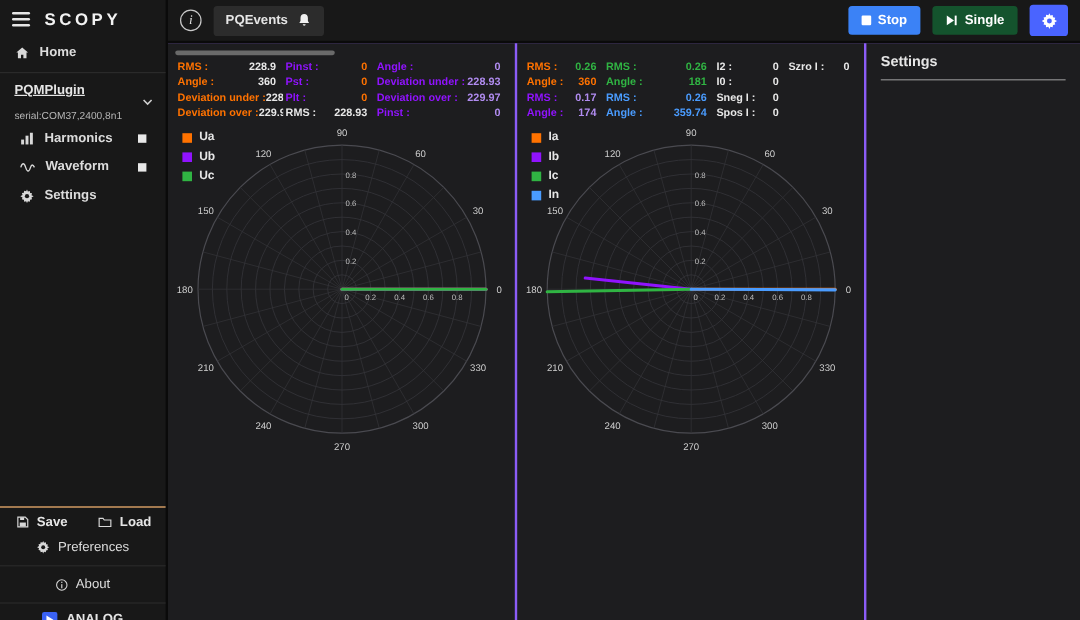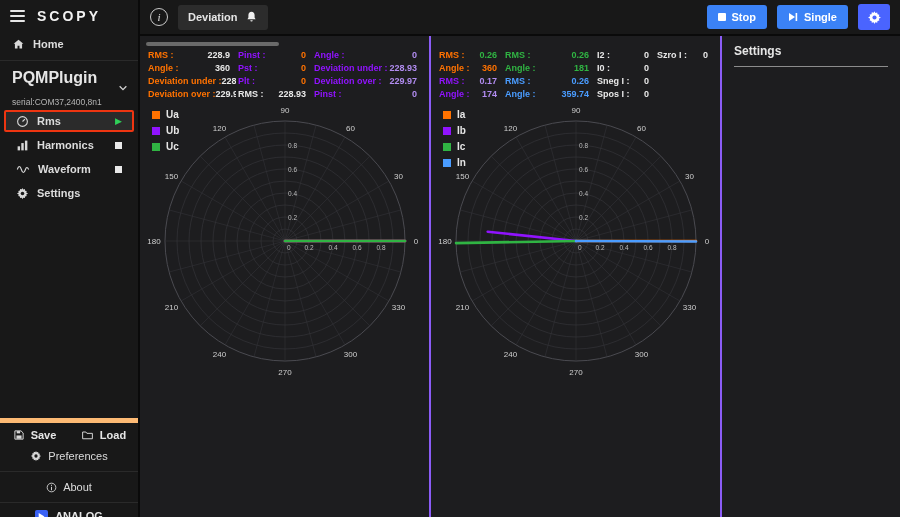--- a/index.html
+++ b/index.html
@@ -9,43 +9,43 @@
   
   .sidebar{width:140px;flex:none;background:#181818;display:flex;flex-direction:column;border-right:2px solid #0a0a0a;}
   .sb-header{height:32px;display:flex;align-items:center;gap:12px;padding:0 10px;}
   .hamburger{width:15px;display:flex;flex-direction:column;gap:3px;cursor:pointer;}
   .hamburger span{display:block;height:2px;background:#e6e6e6;border-radius:1px;}
   .logo{font-size:14px;font-weight:bold;letter-spacing:3px;color:#f2f2f2;}
   .sb-item{height:24px;display:flex;align-items:center;gap:8px;padding:0 12px;font-size:11px;font-weight:bold;color:#dcdcdc;cursor:pointer;}
   .sb-divider{border-top:1px solid #2a2a2a;margin:4px 0;}
   .plugin-row{display:flex;align-items:center;padding:4px 10px 2px 12px;cursor:pointer;}
   .plugin-txt{flex:1;}
-  .plugin-name{font-size:16px;font-weight:bold;}
+  .plugin-name{font-size:11px;font-weight:bold;text-decoration:underline;}
   .plugin-sub{font-size:8.5px;color:#b5b5b5;margin-top:10px;}
   .tool{height:22px;display:flex;align-items:center;gap:8px;padding:0 10px;margin:1px 4px;font-size:11px;font-weight:bold;color:#dcdcdc;cursor:pointer;border:2px solid transparent;border-radius:2px;}
   .tool.selected{border-color:#ee3511;background:#2b2b2b;}
   .tool .grow{flex:1;}
   .run-arrow{color:#2fd058;font-size:9px;line-height:1;}
   .stop-square{width:7px;height:7px;background:#e8e8e8;}
   .sb-footer{margin-top:auto;padding-bottom:0;}
-  .saveload{display:flex;border-top:5px solid #fdba74;padding:6px 0 4px;}
+  .saveload{display:flex;border-top:1px solid #fdba74;padding:6px 0 4px;}
   .saveload .half{flex:1;display:flex;align-items:center;justify-content:center;gap:6px;font-size:11px;font-weight:bold;cursor:pointer;}
   .centered-item{display:flex;align-items:center;justify-content:center;gap:6px;height:22px;font-size:11px;cursor:pointer;color:#dcdcdc;}
   .analog-row{display:flex;align-items:center;justify-content:center;gap:7px;height:18px;font-size:11px;font-weight:bold;margin-bottom:-8px;cursor:pointer;}
 
   
   .main-col{flex:1;display:flex;flex-direction:column;min-width:0;}
   .topbar{height:36px;flex:none;display:flex;align-items:center;gap:10px;padding:0 10px;background:#181818;border-bottom:2px solid #0a0a0a;}
   .info-btn{width:18px;height:18px;border:1.5px solid #c9c9c9;border-radius:50%;display:flex;align-items:center;justify-content:center;font-size:11px;font-style:italic;font-family:"Liberation Serif",serif;color:#e0e0e0;cursor:pointer;flex:none;}
   .pq-tab{height:25px;background:#2c2c2c;border-radius:3px;display:flex;align-items:center;gap:7px;padding:0 10px;font-size:11px;font-weight:bold;cursor:pointer;}
   .spacer{flex:1;}
   .btn{height:24px;border-radius:3px;display:flex;align-items:center;gap:6px;padding:0 11px;font-size:11px;font-weight:bold;color:#fff;cursor:pointer;}
   .stop-btn{background:#3b82f6;}
   .stop-icon{width:8px;height:8px;background:#fff;border-radius:1px;}
-  .single-btn{background:#3b82f6;text-align:center;}
+  .single-btn{background:#14532d;text-align:center;}
   .gear-btn{width:32px;height:26px;background:#4a64ff;border-radius:3px;display:flex;align-items:center;justify-content:center;cursor:pointer;}
 
   
   .content{flex:1;display:flex;gap:2px;background:#8b5cf6;min-height:0;}
   .chart-panel{flex:1;background:#1d1d1f;padding:5px 6px;display:flex;flex-direction:column;min-width:0;overflow:hidden;}
   .hscrollbar{height:4px;width:48%;background:#6a6a6a;border-radius:2px;margin:1px 0 3px;cursor:pointer;}
   .pad-top{padding-top:8px;}
   .mtable{font-size:9px;font-weight:bold;line-height:13px;}
   .mrow{display:grid;}
   .mcell{display:flex;justify-content:space-between;padding:0 6px 0 2px;white-space:nowrap;overflow:hidden;}
@@ -93,31 +93,20 @@
       <div class="plugin-name">PQMPlugin</div>
       <div class="plugin-sub">serial:COM37,2400,8n1</div>
     </div>
     <span class="icon">
       <svg width="10" height="10" viewBox="0 0 12 12">
           <path d="M2 4l4 4 4-4" stroke="#cfcfcf" stroke-width="1.6" fill="none"></path>
         </svg>
     </span>
   </div>
 
-  <div class="tool selected">
-    <span class="icon">
-      <svg width="13" height="13" viewBox="0 0 16 16">
-          <circle cx="8" cy="8" r="6" stroke="#d8d8d8" stroke-width="1.4" fill="none"></circle>
-          <path d="M8 8L11 5" stroke="#d8d8d8" stroke-width="1.4"></path>
-        </svg>
-    </span>
-    <span>Rms</span>
-    <span class="grow"></span>
-    <span class="run-arrow">▶</span>
-  </div>
 
   <div class="tool">
     <span class="icon">
       <svg width="13" height="13" viewBox="0 0 16 16">
           <rect x="2" y="9" width="3" height="5" fill="#d8d8d8"></rect>
           <rect x="6.5" y="5" width="3" height="9" fill="#d8d8d8"></rect>
           <rect x="11" y="2" width="3" height="12" fill="#d8d8d8"></rect>
         </svg>
     </span>
     <span>Harmonics</span>
@@ -198,21 +187,21 @@
       <span>ANALOG</span>
     </div>
   </div>
 </aside>
 
 <div class="main-col">
 
   <header class="topbar">
     <span class="info-btn">i</span>
     <div class="pq-tab">
-      <span>Deviation</span>
+      <span>PQEvents</span>
       <span class="icon">
         <svg width="13" height="14" viewBox="0 0 16 16">
             <path d="M8 1.5c-2.3 0-3.8 1.7-3.8 4v3L3 10.7h10l-1.2-2.2v-3c0-2.3-1.5-4-3.8-4z" fill="#f0f0f0"></path>
             <path d="M6.5 12a1.5 1.5 0 0 0 3 0z" fill="#f0f0f0"></path>
           </svg>
       </span>
     </div>
     <span class="spacer"></span>
     <div class="btn stop-btn">
       <span class="stop-icon"></span>

